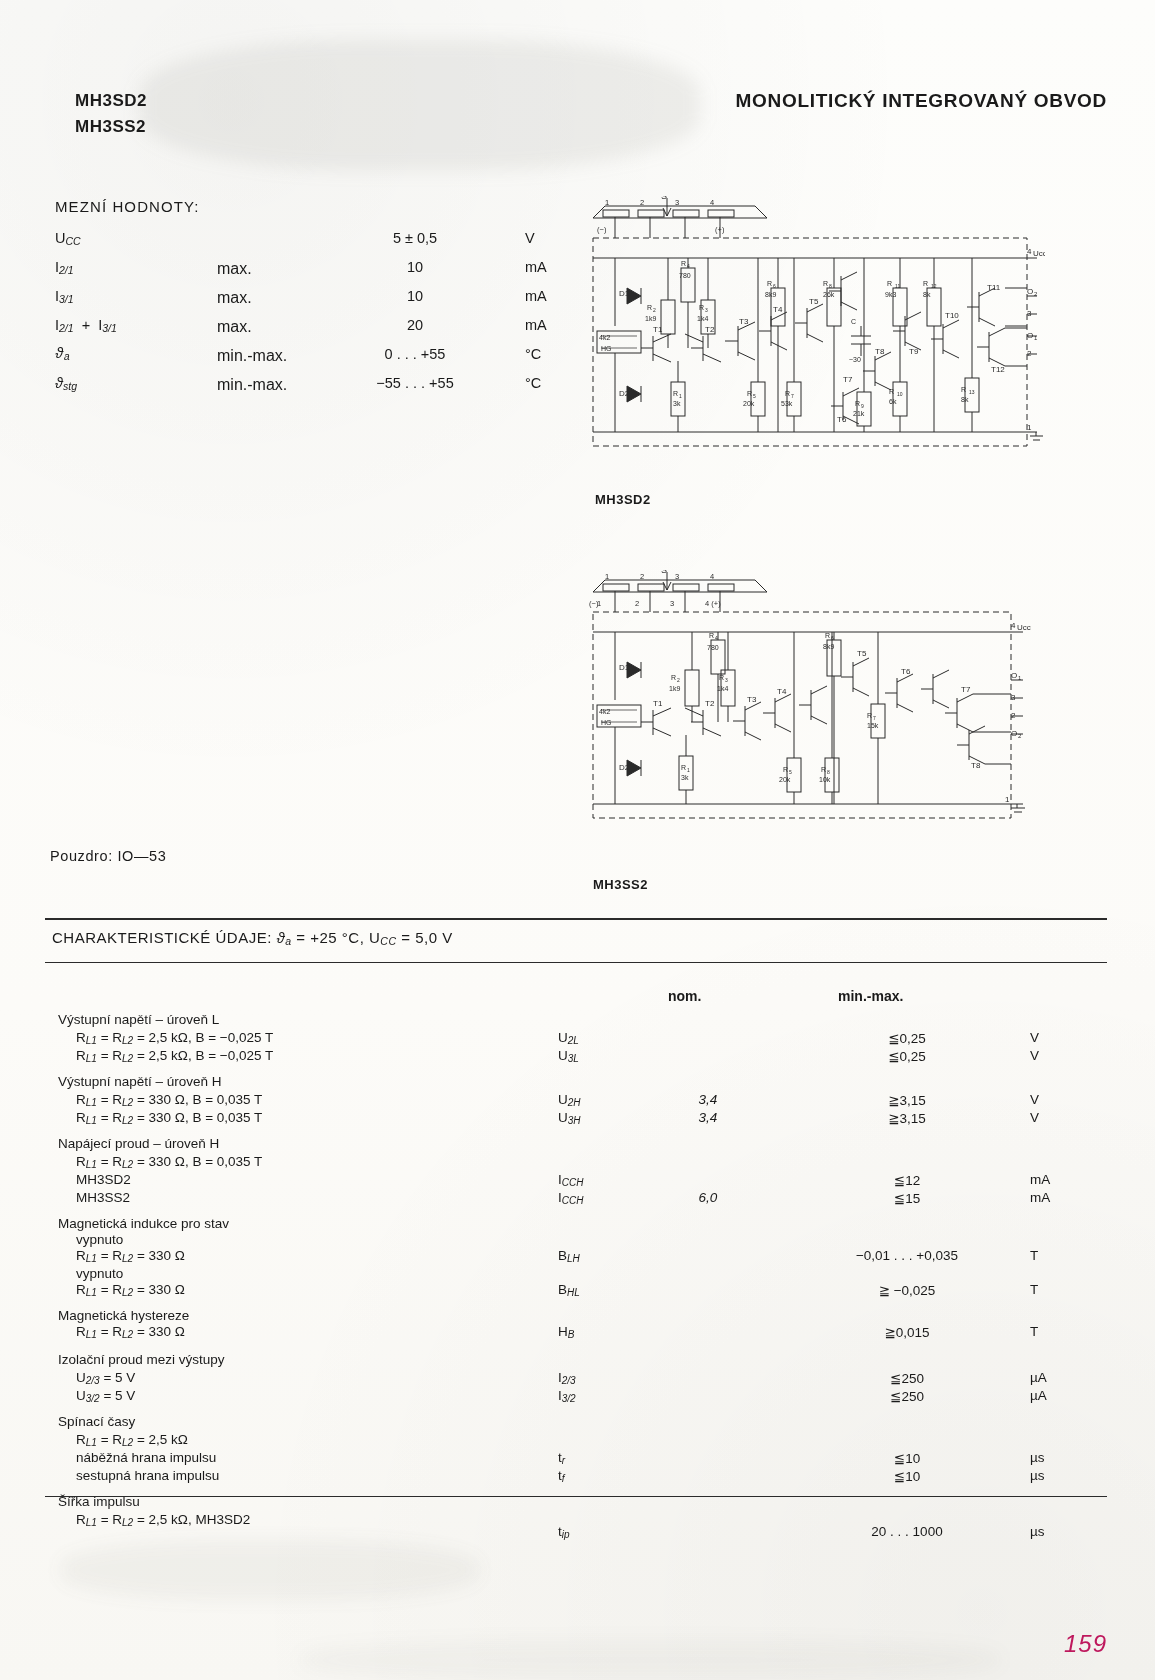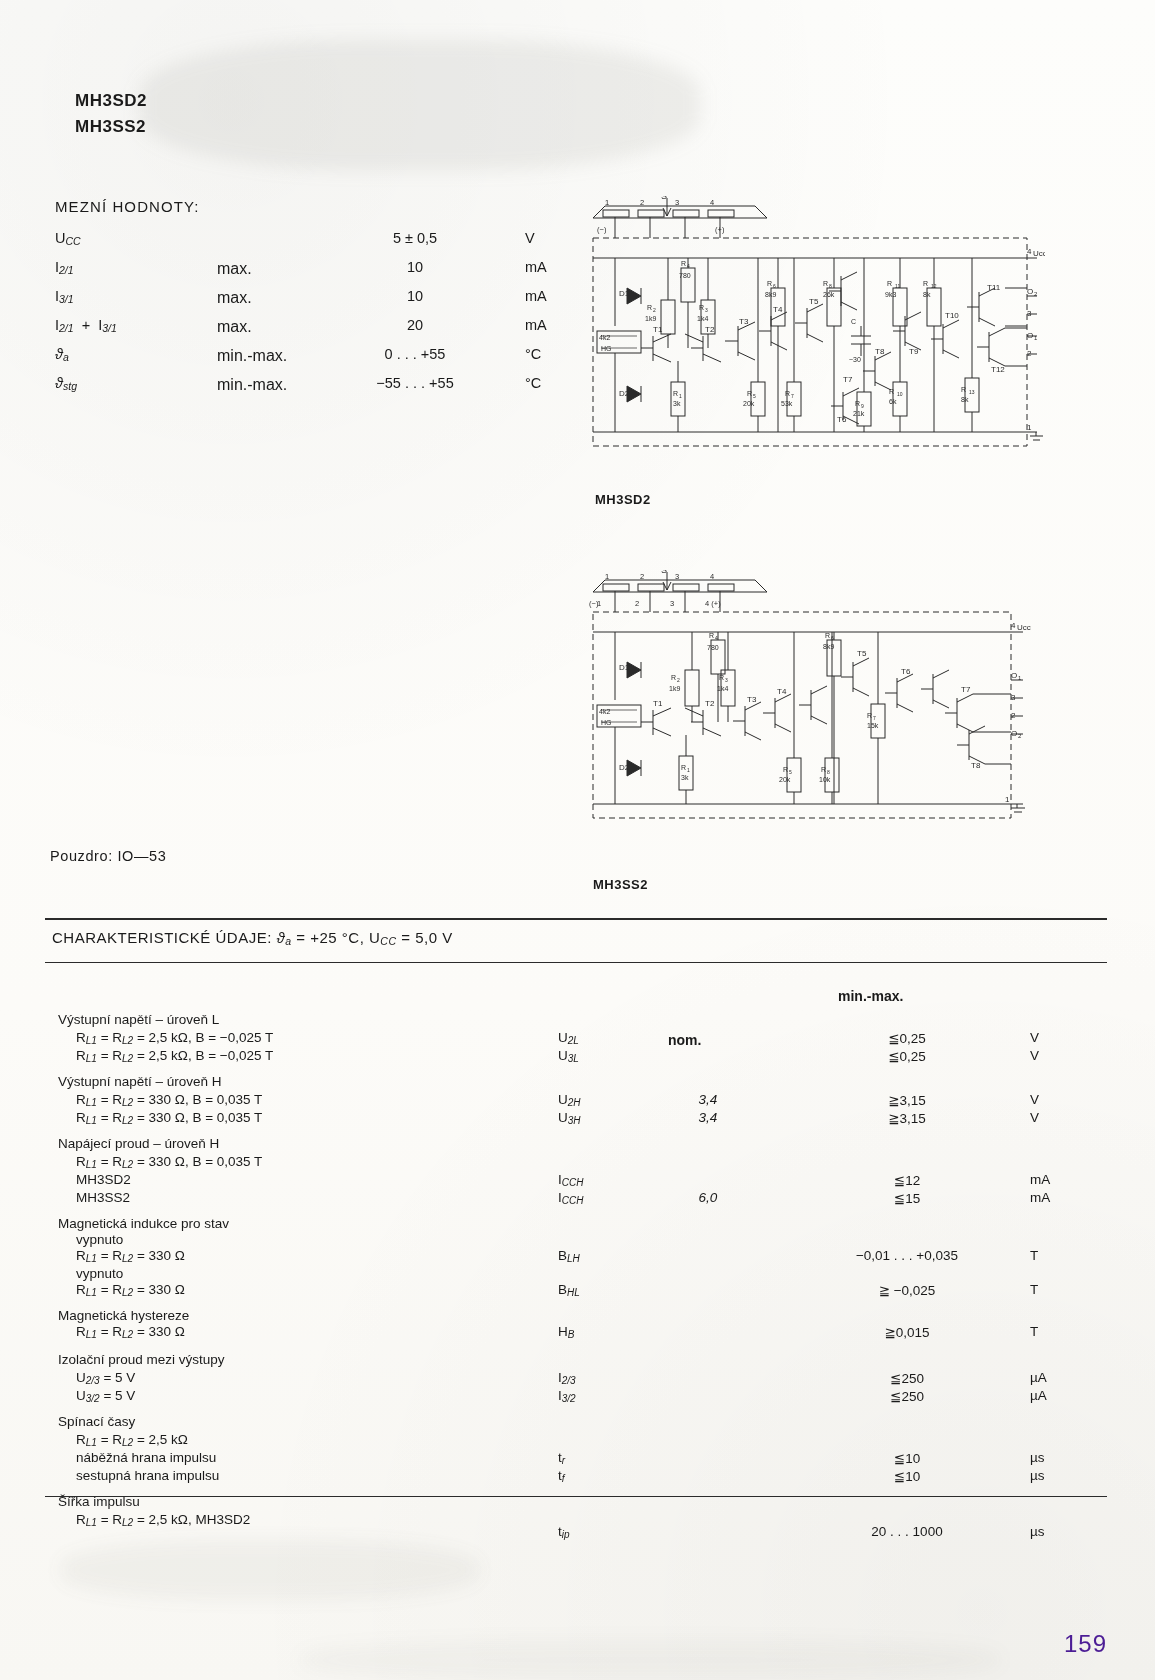--- a/index.html
+++ b/index.html
@@ -50,54 +50,55 @@
   .rule{position:absolute;background:#2b2b2b;}
   #rule-top{left:45px;top:918px;width:1062px;height:2px;}
   #rule-mid{left:45px;top:962px;width:1062px;height:1px;}
   #rule-bot{left:45px;top:1496px;width:1062px;height:1px;}
 
   #charakt{left:52px;top:929px;font-size:15px;letter-spacing:.5px;}
   #charakt .ital{font-style:italic;}
   #charakt .sub{font-size:10.5px;font-style:italic;vertical-align:-2px;}
 
   .colhdr{position:absolute;font-size:14px;font-weight:bold;}
-  #col-nom{left:668px;top:988px;margin-top:44px;}
+  #col-nom{left:668px;top:988px;}
   #col-minmax{left:838px;top:988px;}
 
   .chars{position:absolute;left:0;top:1004px;width:1155px;font-size:13.5px;}
   .crow{position:absolute;}
   .c-lbl{position:absolute;left:58px;white-space:nowrap;}
   .c-lbl.ind1{left:76px;text-align:center;}
   .c-lbl.ind2{left:76px;}
   .c-sym{position:absolute;left:558px;}
   .c-nom{position:absolute;left:648px;width:120px;text-align:center;font-style:italic;}
   .c-mm{position:absolute;left:812px;width:190px;text-align:center;}
   .c-unit{position:absolute;left:1030px;}
   .sub{font-size:10px;font-style:italic;vertical-align:-2px;}
 
-  .pgno{position:absolute;right:48px;bottom:22px;font-size:24px;letter-spacing:1px;color:#4c1d95;}
+  .pgno{position:absolute;right:48px;bottom:22px;font-size:24px;letter-spacing:1px;color:#be185d;font-style:italic;}
 
   svg{display:block;}
   text{font-family:"Liberation Sans", sans-serif;}
 </style>
 </head>
 <body>
 
 <div class="page"></div>
 
 <div class="smudge" style="left:140px;top:40px;width:560px;height:130px;"></div>
 <div class="smudge" style="left:60px;top:1540px;width:420px;height:60px;opacity:.7;"></div>
 <div class="smudge" style="left:300px;top:1640px;width:700px;height:40px;opacity:.5;"></div>
 
 <div class="hdr">
   <div class="hdr-left">
     <div>MH3SD2</div>
     <div>MH3SS2</div>
   </div>
   <div class="hdr-right">
+    <div>MONOLITICKÝ INTEGROVANÝ OBVOD</div>
   </div>
 </div>
 
 <div class="sec-title" id="mezni">MEZNÍ HODNOTY:</div>
 
 <div class="lim">
   <div class="lim-row">
     <span class="lim-sym">U<span class="sub">CC</span></span>
     <span class="lim-cond"></span>
     <span class="lim-val">5 ± 0,5</span>
@@ -115,21 +116,21 @@
     <span class="lim-val">10</span>
     <span class="lim-unit">mA</span>
   </div>
   <div class="lim-row">
     <span class="lim-sym">I<span class="sub">2/1</span> &nbsp;+&nbsp; I<span class="sub">3/1</span></span>
     <span class="lim-cond">max.</span>
     <span class="lim-val">20</span>
     <span class="lim-unit">mA</span>
   </div>
   <div class="lim-row">
-    <span class="lim-sym" style="font-style:italic;">ϑ<span class="sub">a</span></span>
+    <span class="lim-sym" style="font-style:italic;font-family:Liberation Mono, monospace;">ϑ<span class="sub">a</span></span>
     <span class="lim-cond">min.-max.</span>
     <span class="lim-val">0 . . . +55</span>
     <span class="lim-unit">°C</span>
   </div>
   <div class="lim-row">
     <span class="lim-sym" style="font-style:italic;">ϑ<span class="sub">stg</span></span>
     <span class="lim-cond">min.-max.</span>
     <span class="lim-val">−55 . . . +55</span>
     <span class="lim-unit">°C</span>
   </div>

